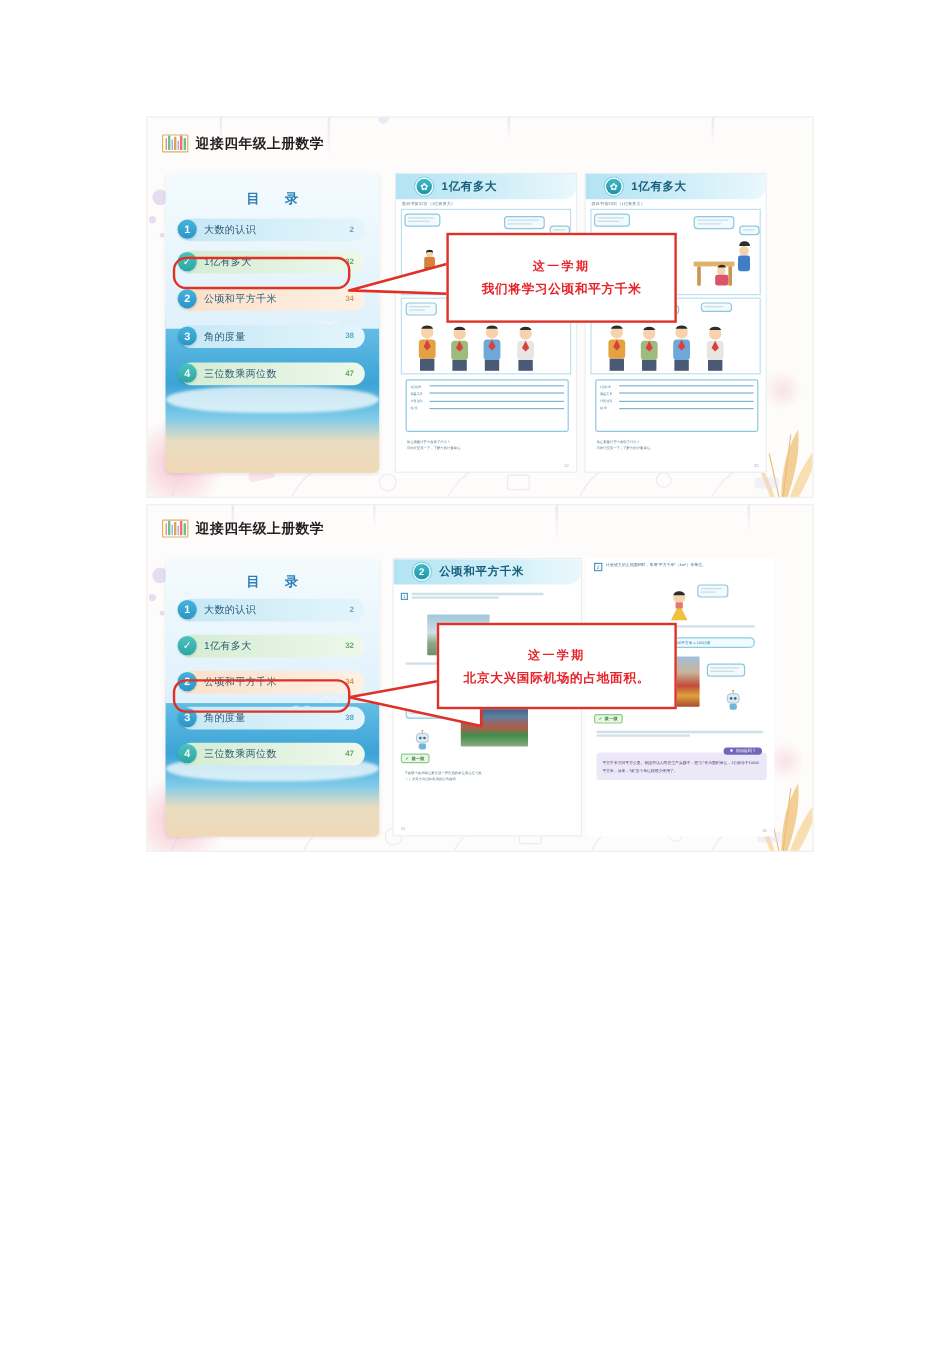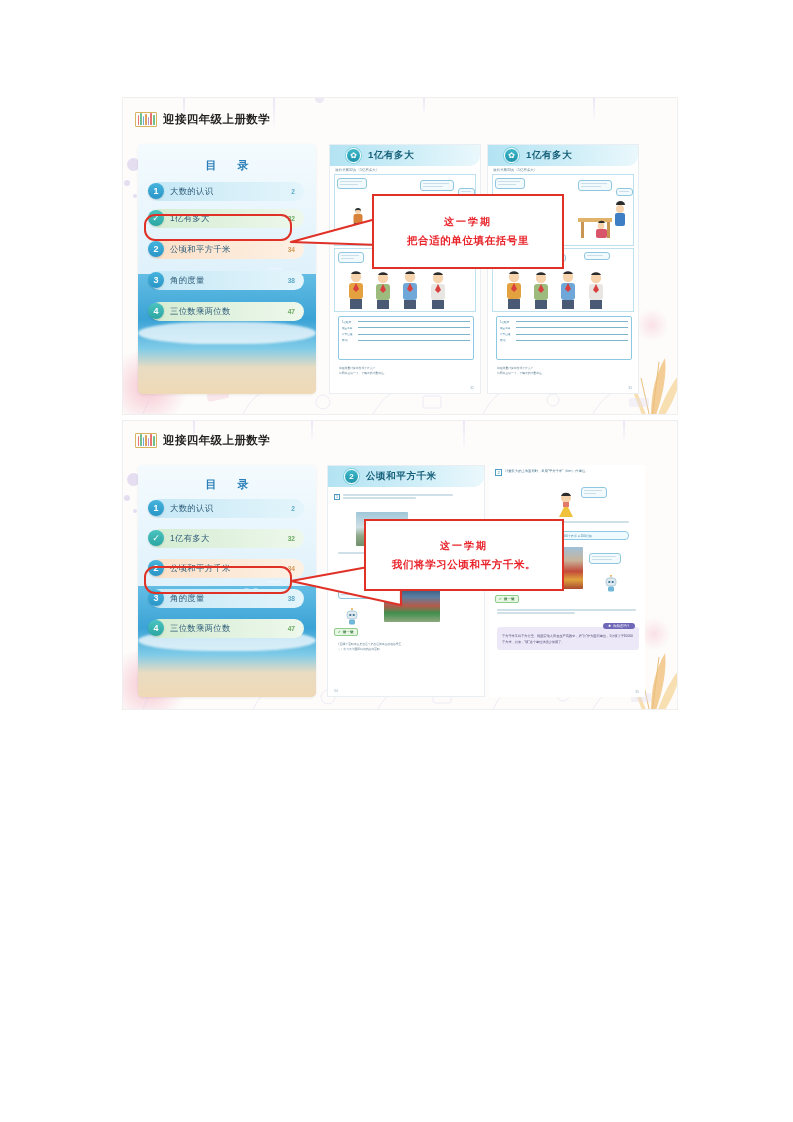--- a/index.html
+++ b/index.html
@@ -423,21 +423,21 @@
 与同伴交流一下，了解大的计量单位。</div>
     </div>
     <div class="pg-num" style="right:6px; bottom:3px;">33</div>
   </div>
 
   <svg class="callout-tail" style="left:160px; top:108px; width:220px; height:60px;" viewBox="0 0 220 60">
     <path d="M8 36 L126 4 L126 40 Z" fill="#ffffff" stroke="#e03127" stroke-width="2.2" stroke-linejoin="round"></path>
   </svg>
   <div class="callout" style="left:249px; top:96px; width:192px; height:75px;">
     <span class="l1">这一学期</span>
-    <span class="l2">把合适的单位填在括号里</span>
+    <span class="l2">我们将学习公顷和平方千米</span>
   </div>
 </div>
 
 <div class="slide slide-2">
 
   <div class="bg-layer">
     <div class="bg-dot" style="left:4px;  top:52px;  width:13px; height:13px;"></div>
     <div class="bg-dot" style="left:1px;  top:74px;  width:6px;  height:6px;"></div>
     <div class="bg-dot" style="left:10px; top:88px;  width:4px;  height:4px;"></div>
     <div class="bg-streak" style="left:70px;  top:0; height:28px;"></div>
@@ -639,15 +639,15 @@
       </div>
     </div>
     <div class="pg-num" style="right:6px; bottom:3px;">35</div>
   </div>
 
   <svg class="callout-tail" style="left:160px; top:136px; width:220px; height:60px;" viewBox="0 0 220 60">
     <path d="M8 24 L118 4 L118 48 Z" fill="#ffffff" stroke="#e03127" stroke-width="2.2" stroke-linejoin="round"></path>
   </svg>
   <div class="callout" style="left:241px; top:98px; width:200px; height:72px;">
     <span class="l1">这一学期</span>
-    <span class="l2">我们将学习公顷和平方千米。</span>
+    <span class="l2">北京大兴国际机场的占地面积。</span>
   </div>
 </div>
 
 </body></html>

